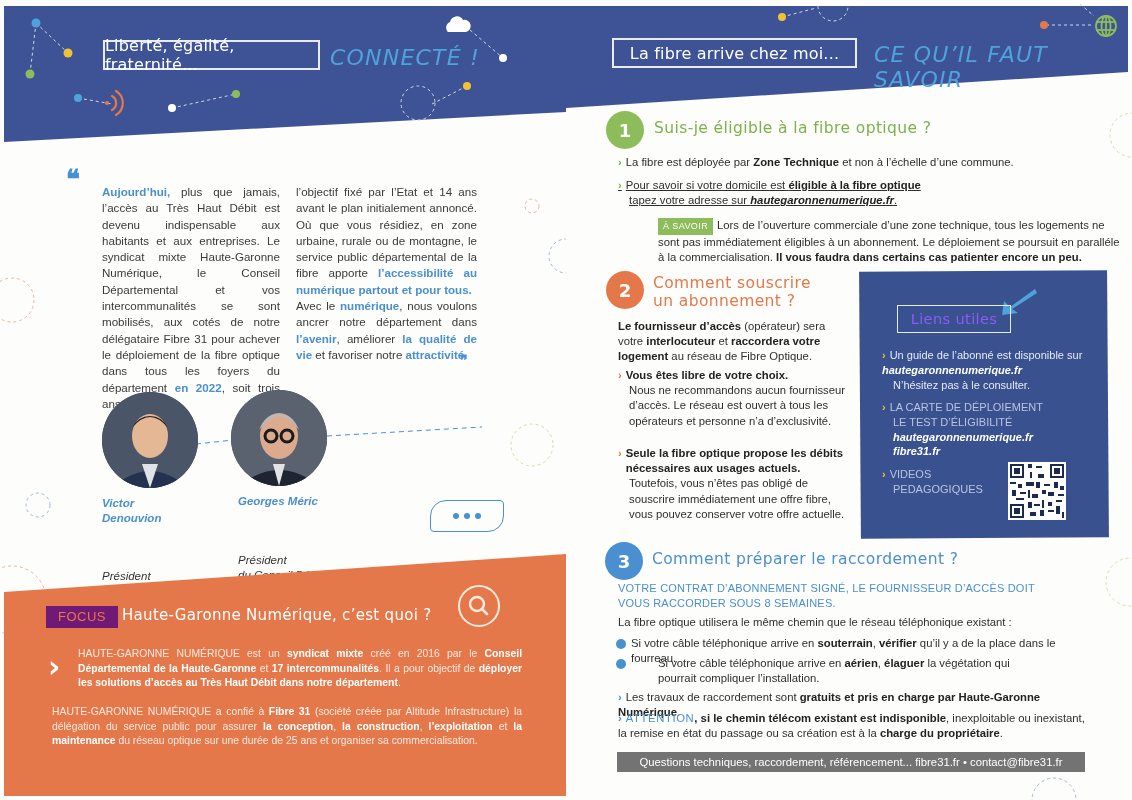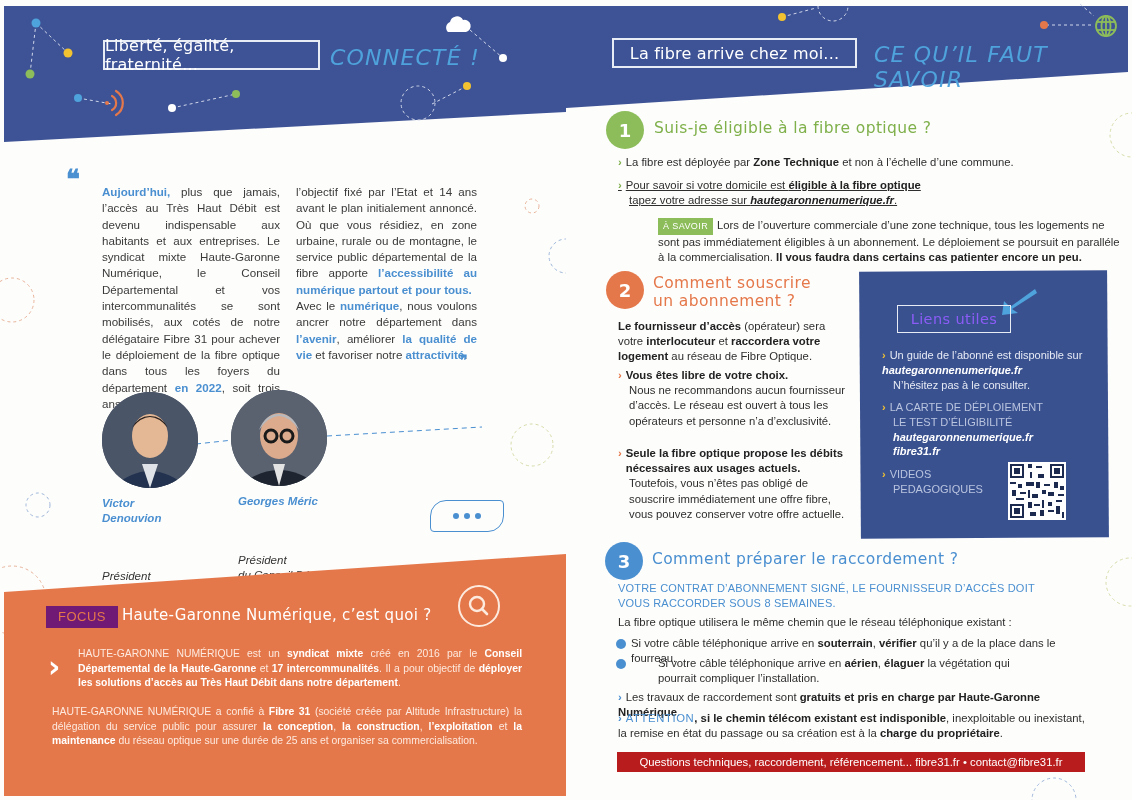--- a/index.html
+++ b/index.html
@@ -58,21 +58,21 @@
     .blue { color: #4a8fd0; }
     .savoir-tag { display: inline-block; background: #8cbd5a; color: #fff; font-size: 9px; padding: 1px 5px; margin-right: 4px; letter-spacing: 0.4px; }
 
     .links-box { position: absolute; left: 860px; top: 271px; width: 248px; height: 267px; background: #3a5190; transform: rotate(-0.4deg); }
     .links-title { position: absolute; left: 897px; top: 305px; width: 114px; height: 28px; border: 1.5px solid #e8ecf5; color: #8b5cf6; font-family: "DejaVu Sans", sans-serif; font-size: 14.5px; display: flex; align-items: center; justify-content: center; letter-spacing: 0.4px; }
     .links-txt { position: absolute; color: #e6eaf4; font-size: 11px; line-height: 14.8px; }
     .links-txt .chev { color: #f2c230; font-weight: bold; margin-right: 4px; }
     .links-txt .caps { color: #b9c4de; }
     .links-txt i b { color: #fff; }
 
-    .footer-bar { position: absolute; left: 617px; top: 752px; width: 468px; height: 20px; background: #b91c1c; color: #fff; font-size: 11.3px; display: flex; align-items: center; justify-content: center; }
+    .footer-bar { position: absolute; left: 617px; top: 752px; width: 468px; height: 20px; background: #737373; color: #fff; font-size: 11.3px; display: flex; align-items: center; justify-content: center; }
   </style>
 </head>
 <body>
 
 <div class="page page-left">
 
   <div class="banner">
     <svg width="566" height="150" viewBox="0 0 566 150">
       <polygon points="4,6 566,6 566,112 4,142" fill="#3e5395"></polygon>
 

